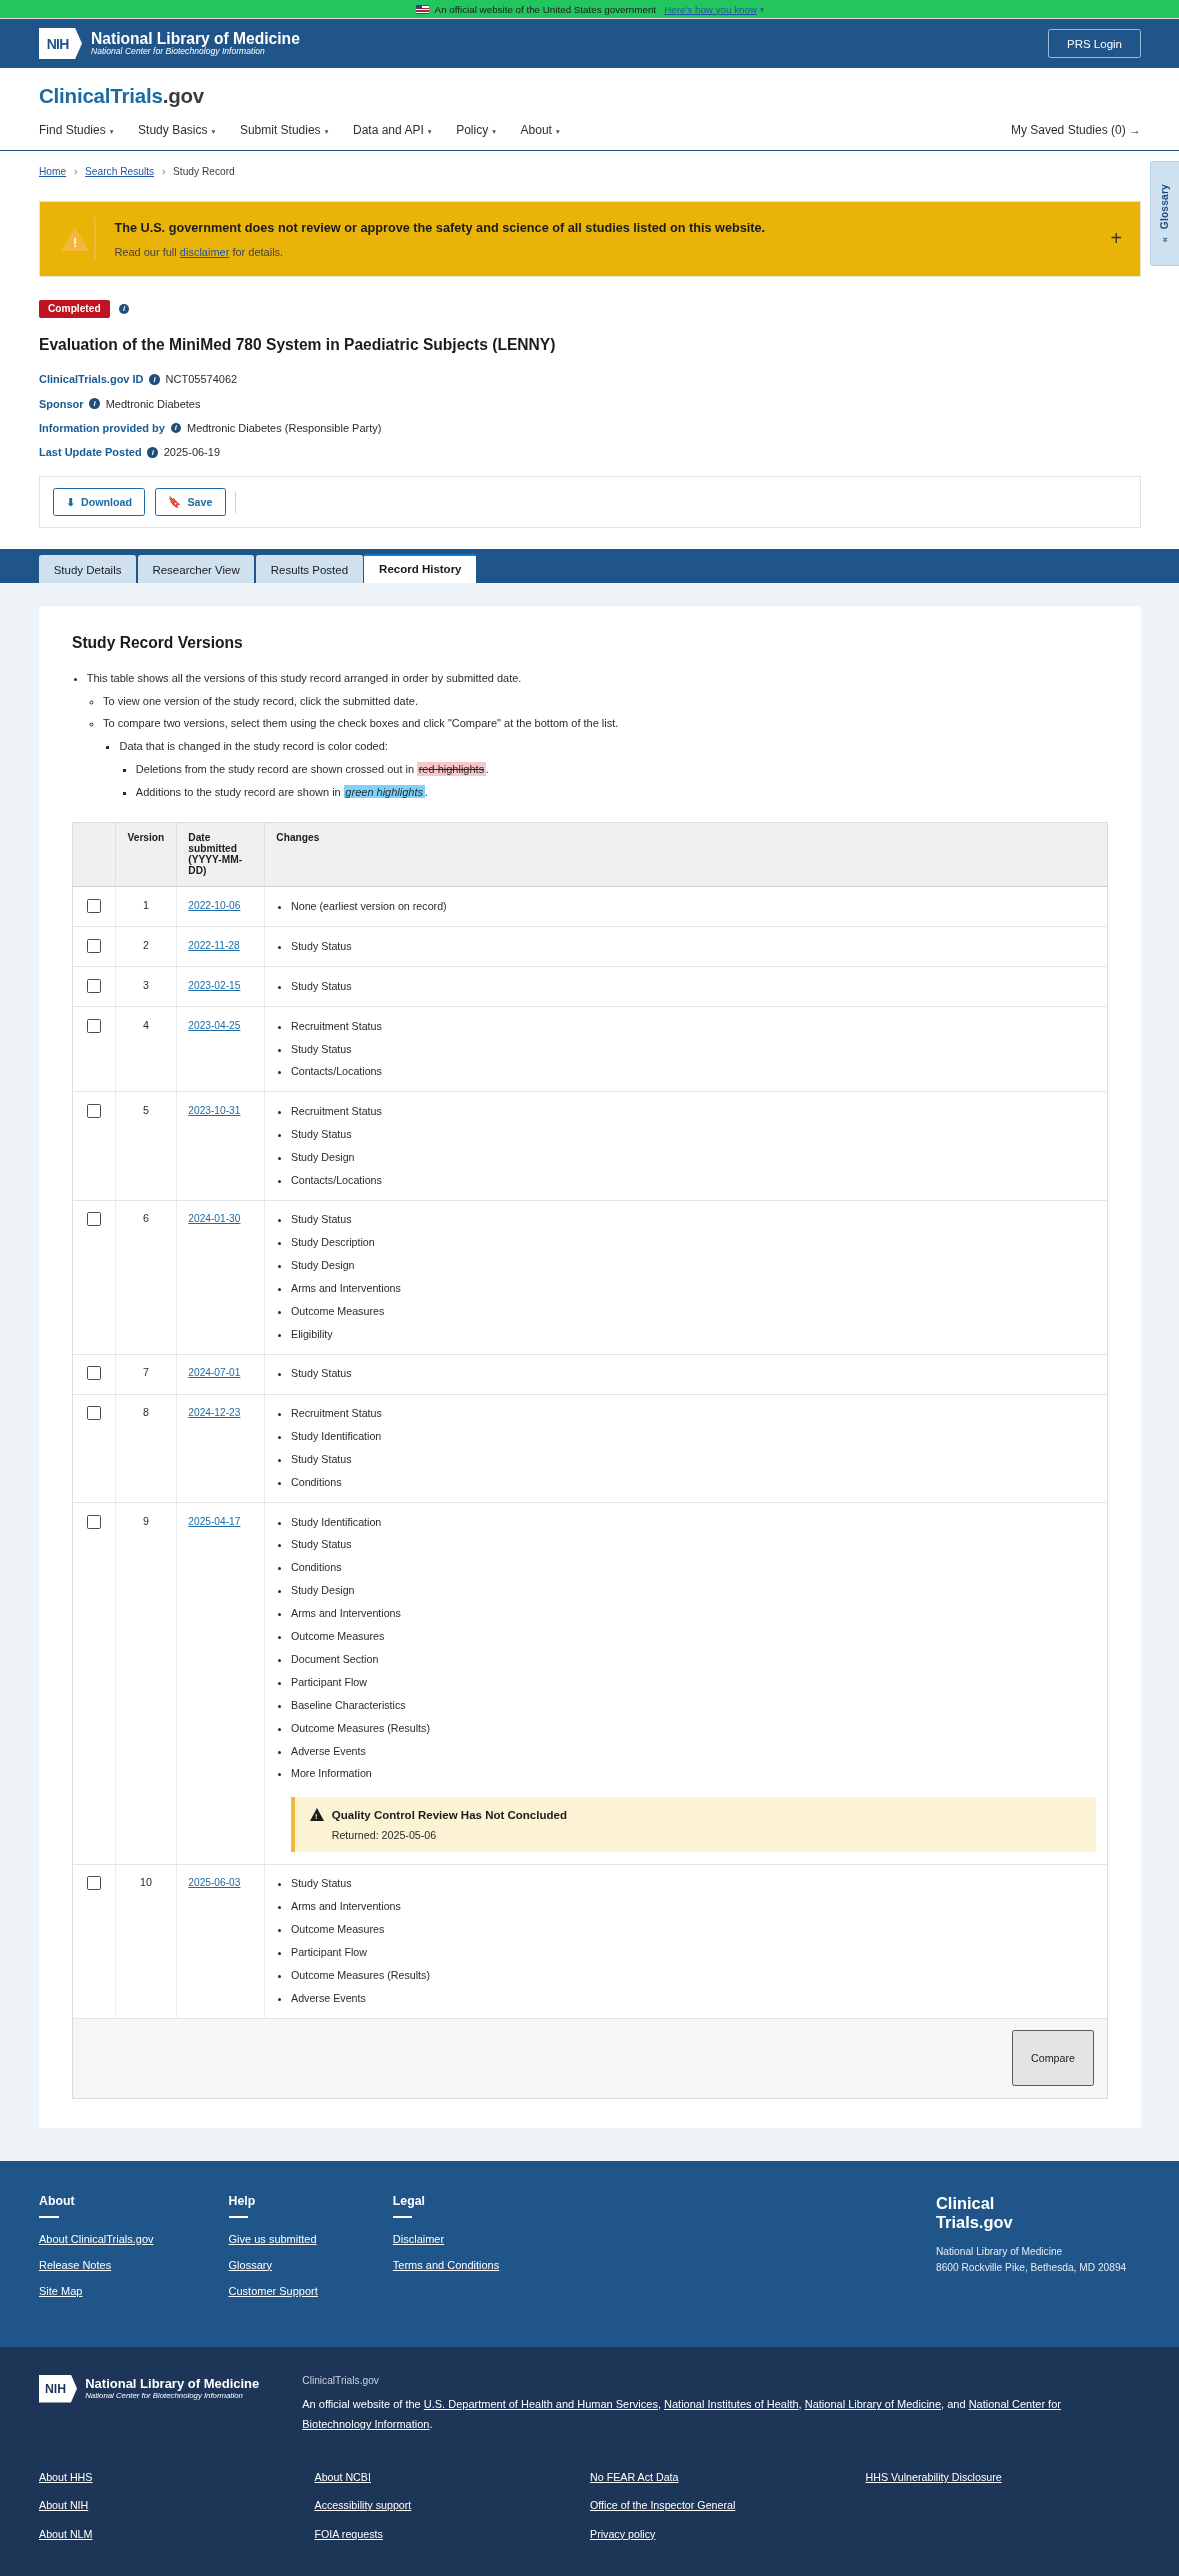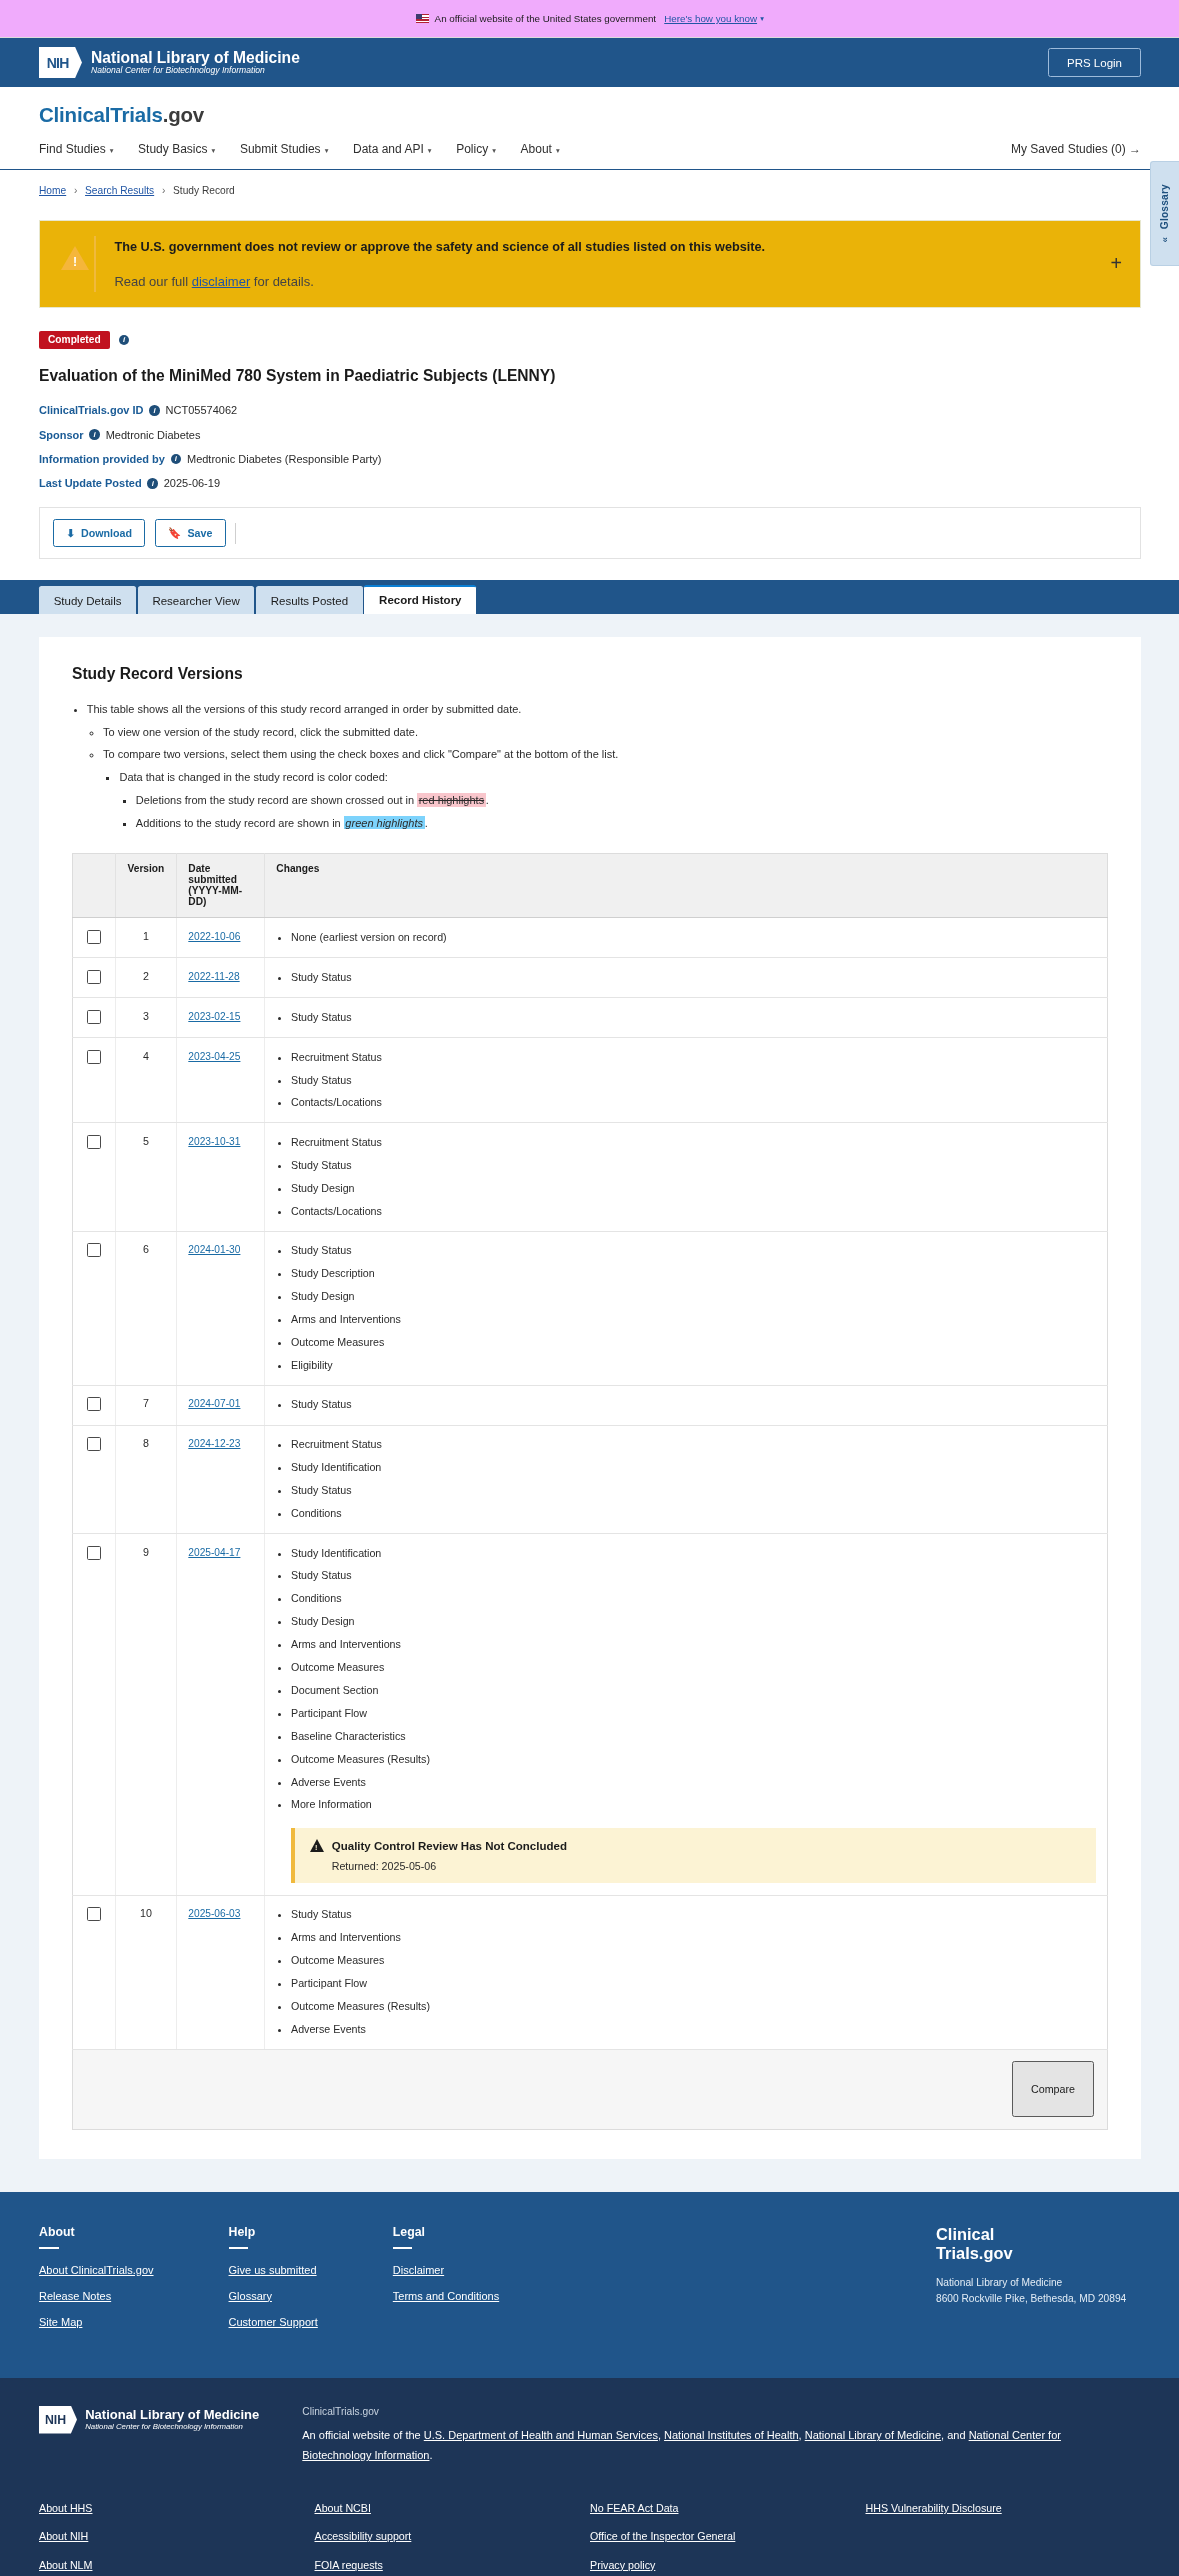--- a/index.html
+++ b/index.html
@@ -7,23 +7,23 @@
   body {
     width:1180px;
     font-family:"Liberation Sans", sans-serif;
     background:#ffffff;
     color:#212121;
     font-size:11.5px;
   }
 
   
   .usa-banner{
-    background:#f0abfc;
+    background:#22c55e;
     border-bottom:0.8px solid #dcdcdc;
-    height:38px;
+    height:19px;
     display:flex;
     align-items:center;
     justify-content:center;
     font-size:9.8px;
     color:#1b1b1b;
   }
   .usa-banner .flag{
     width:13px;height:9px;margin-right:5.7px;display:inline-block;position:relative;
     background:linear-gradient(to bottom,#b22234 0,#b22234 15%,#fff 15%,#fff 30%,#b22234 30%,#b22234 45%,#fff 45%,#fff 60%,#b22234 60%,#b22234 75%,#fff 75%,#fff 90%,#b22234 90%);
     vertical-align:middle;
@@ -107,21 +107,21 @@
   .disc-icon{ width:38px;flex:0 0 38px;display:flex;justify-content:center;padding-top:9.8px;}
   .warn-tri{
     width:0;height:0;border-left:14px solid transparent;border-right:14px solid transparent;
     border-bottom:24.6px solid #f5b63b; position:relative;
   }
   .warn-tri:after{
     content:"!";position:absolute;left:-2.5px;top:9px;color:#fff;font-weight:bold;font-size:12.3px;
   }
   .disc-body{ border-left:2.5px solid #f0b93d; padding:3.3px 0 3.3px 18px; flex:1; }
   .disc-title{ font-size:12.7px;font-weight:bold;color:#1b1b1b;line-height:1.4; }
-  .disc-sub{ font-size:13px;color:#444;margin-top:17px; }
+  .disc-sub{ font-size:11px;color:#444;margin-top:8px; }
   .disc-sub a{ color:#2156a5;text-decoration:underline;cursor:pointer; }
   .disc-plus{
     position:absolute;right:18px;top:50%;transform:translateY(-50%);
     font-size:19.7px;color:#333;cursor:pointer;line-height:1;font-weight:300;
   }
 
   
   .study-head{ padding:23px 39px 0 39px; }
   .status-row{ display:flex;align-items:center;gap:9px; }
   .badge-completed{

